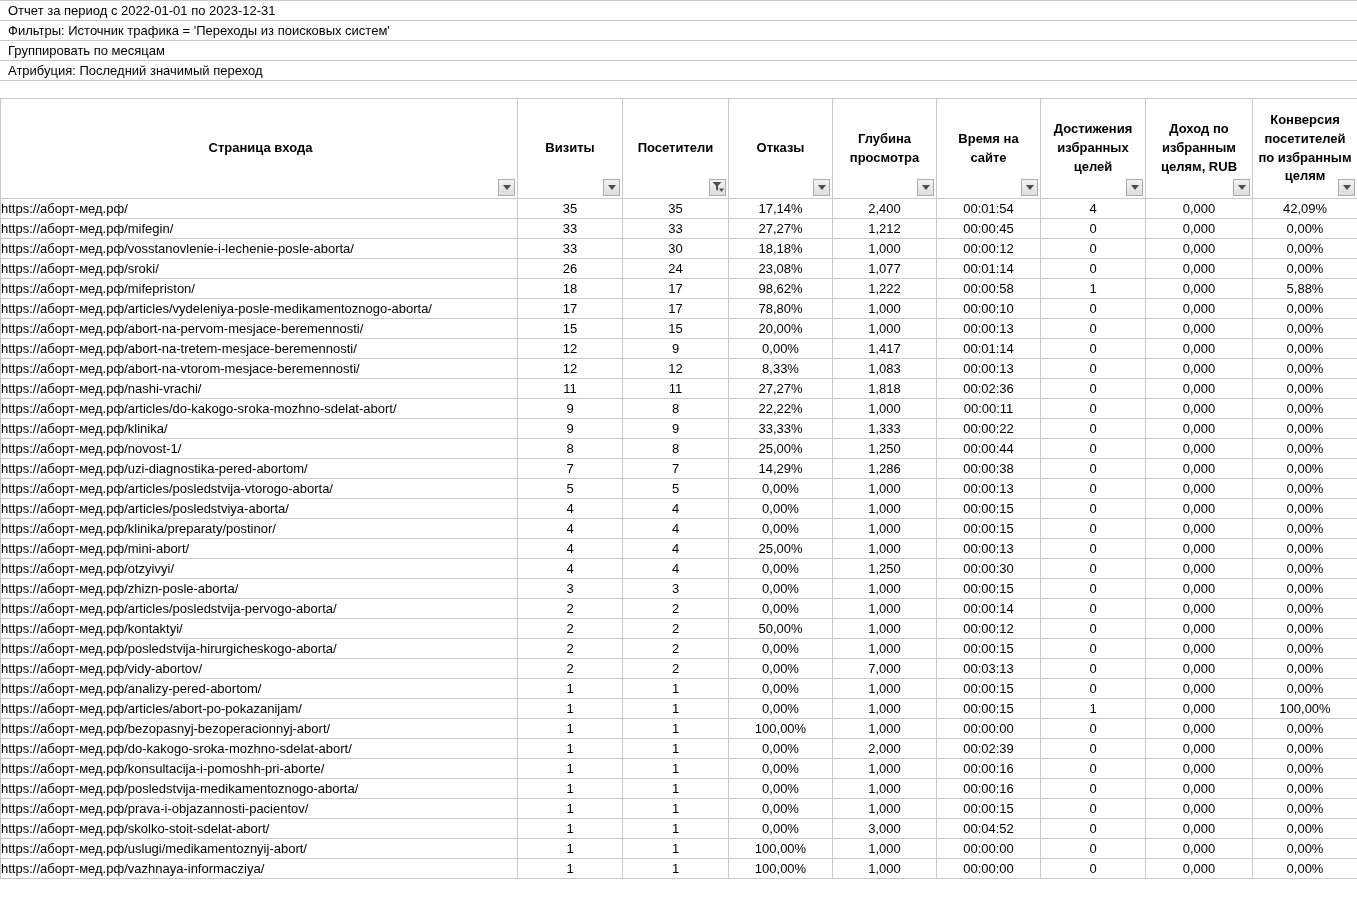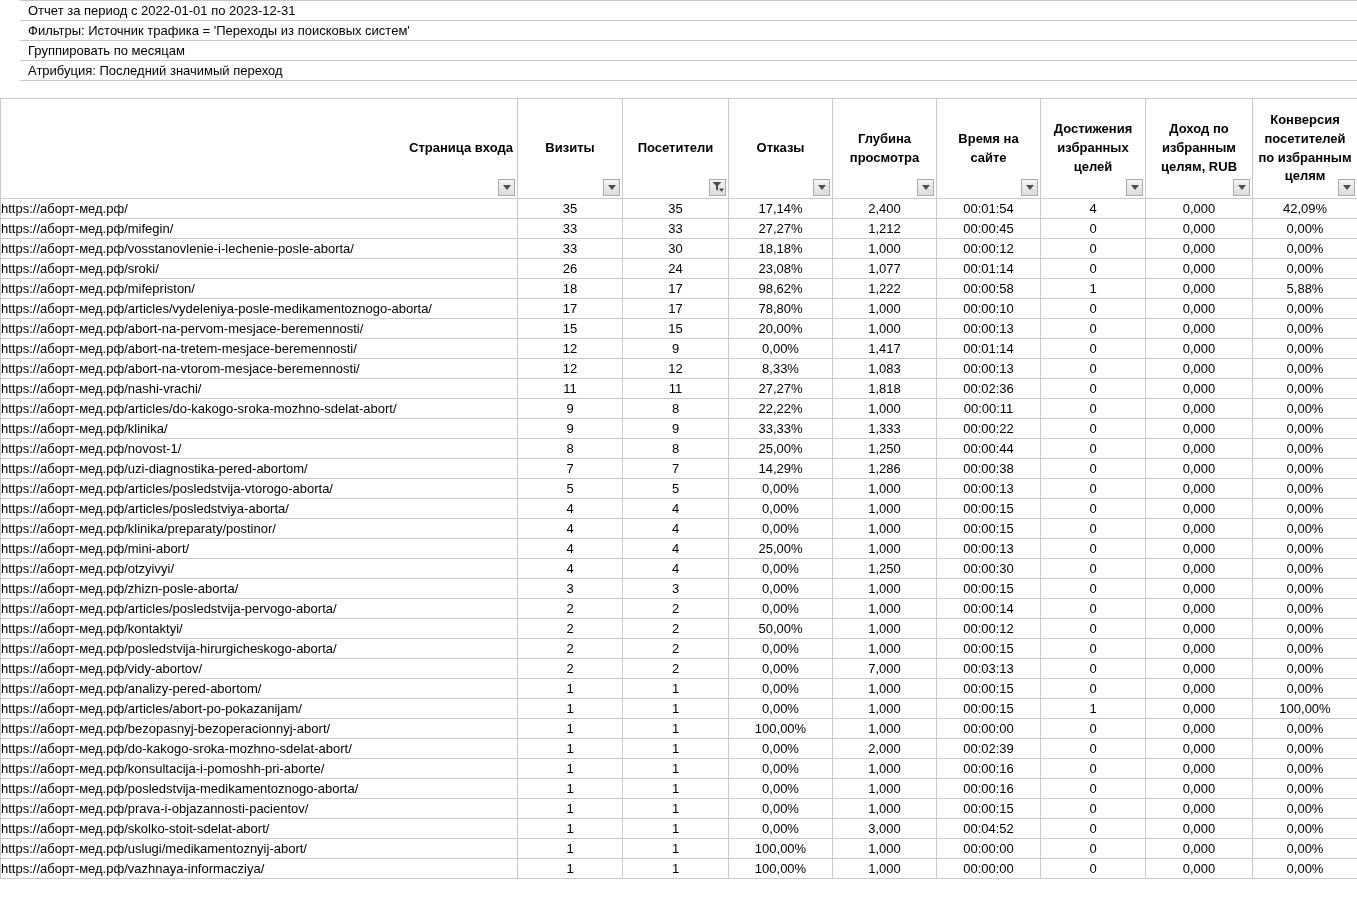--- a/index.html
+++ b/index.html
@@ -5,38 +5,38 @@
   html,body{margin:0;padding:0;background:#ffffff;}
   body{
     width:1357px;height:900px;overflow:hidden;
     font-family:"Liberation Sans","DejaVu Sans",sans-serif;
     color:#000;
   }
   
   .meta-row{
     height:19px;line-height:19px;
     border-bottom:1px solid #c9c9c9;
-    padding-left:8px;font-size:13px;white-space:nowrap;overflow:hidden;margin-left:20px;
+    padding-left:8px;font-size:13px;white-space:nowrap;overflow:hidden;
   }
   .meta-row.first{border-top:1px solid #c9c9c9;}
   .spacer{height:17px;}
   
   table{border-collapse:collapse;table-layout:fixed;width:1357px;}
   th,td{
     border:1px solid #c9c9c9;
     font-size:13px;overflow:hidden;white-space:nowrap;
     padding:0;
   }
   thead th{
     height:99px;position:relative;font-weight:bold;
     vertical-align:middle;text-align:center;
     white-space:normal;line-height:1.45;
     padding:0 4px;
   }
-  thead th.th-url{text-align:right;padding-left:7px;}
+  thead th.th-url{text-align:center;padding-left:7px;}
   tbody td{height:19px;}
   td.c-url{text-align:left;}
   td.c-num{text-align:center;}
   
   .filter-btn{
     position:absolute;right:2px;bottom:2px;
     width:17px;height:17px;box-sizing:border-box;
     border:1px solid #ababab;
     background:linear-gradient(#f4f4f4,#dcdcdc);
     display:flex;align-items:center;justify-content:center;

